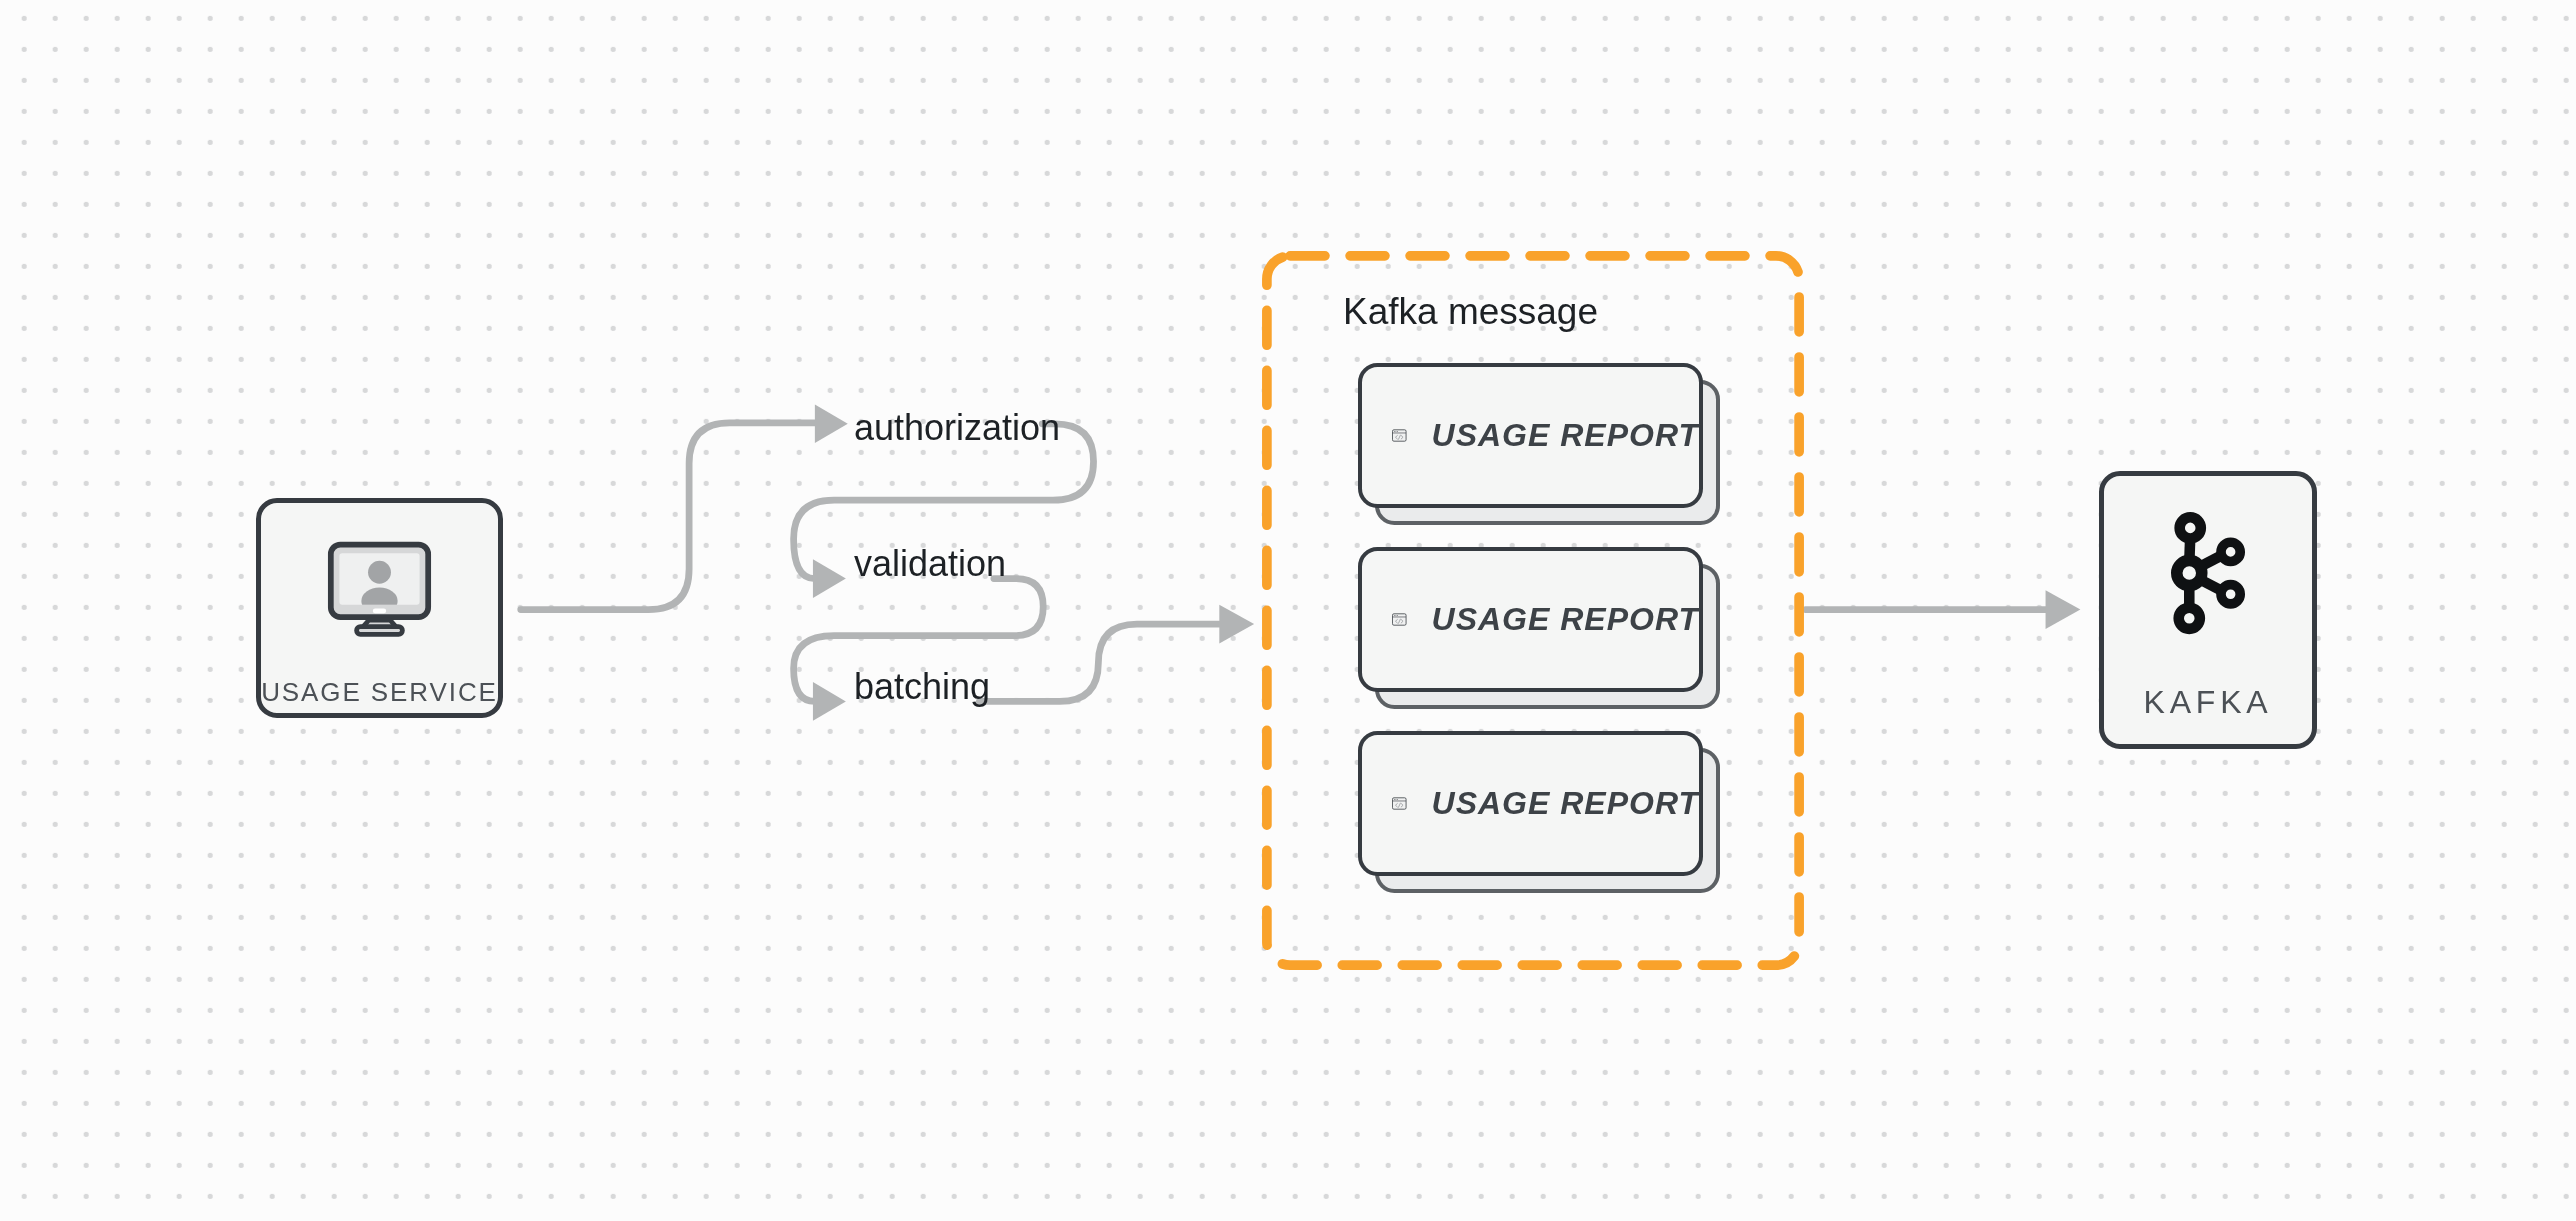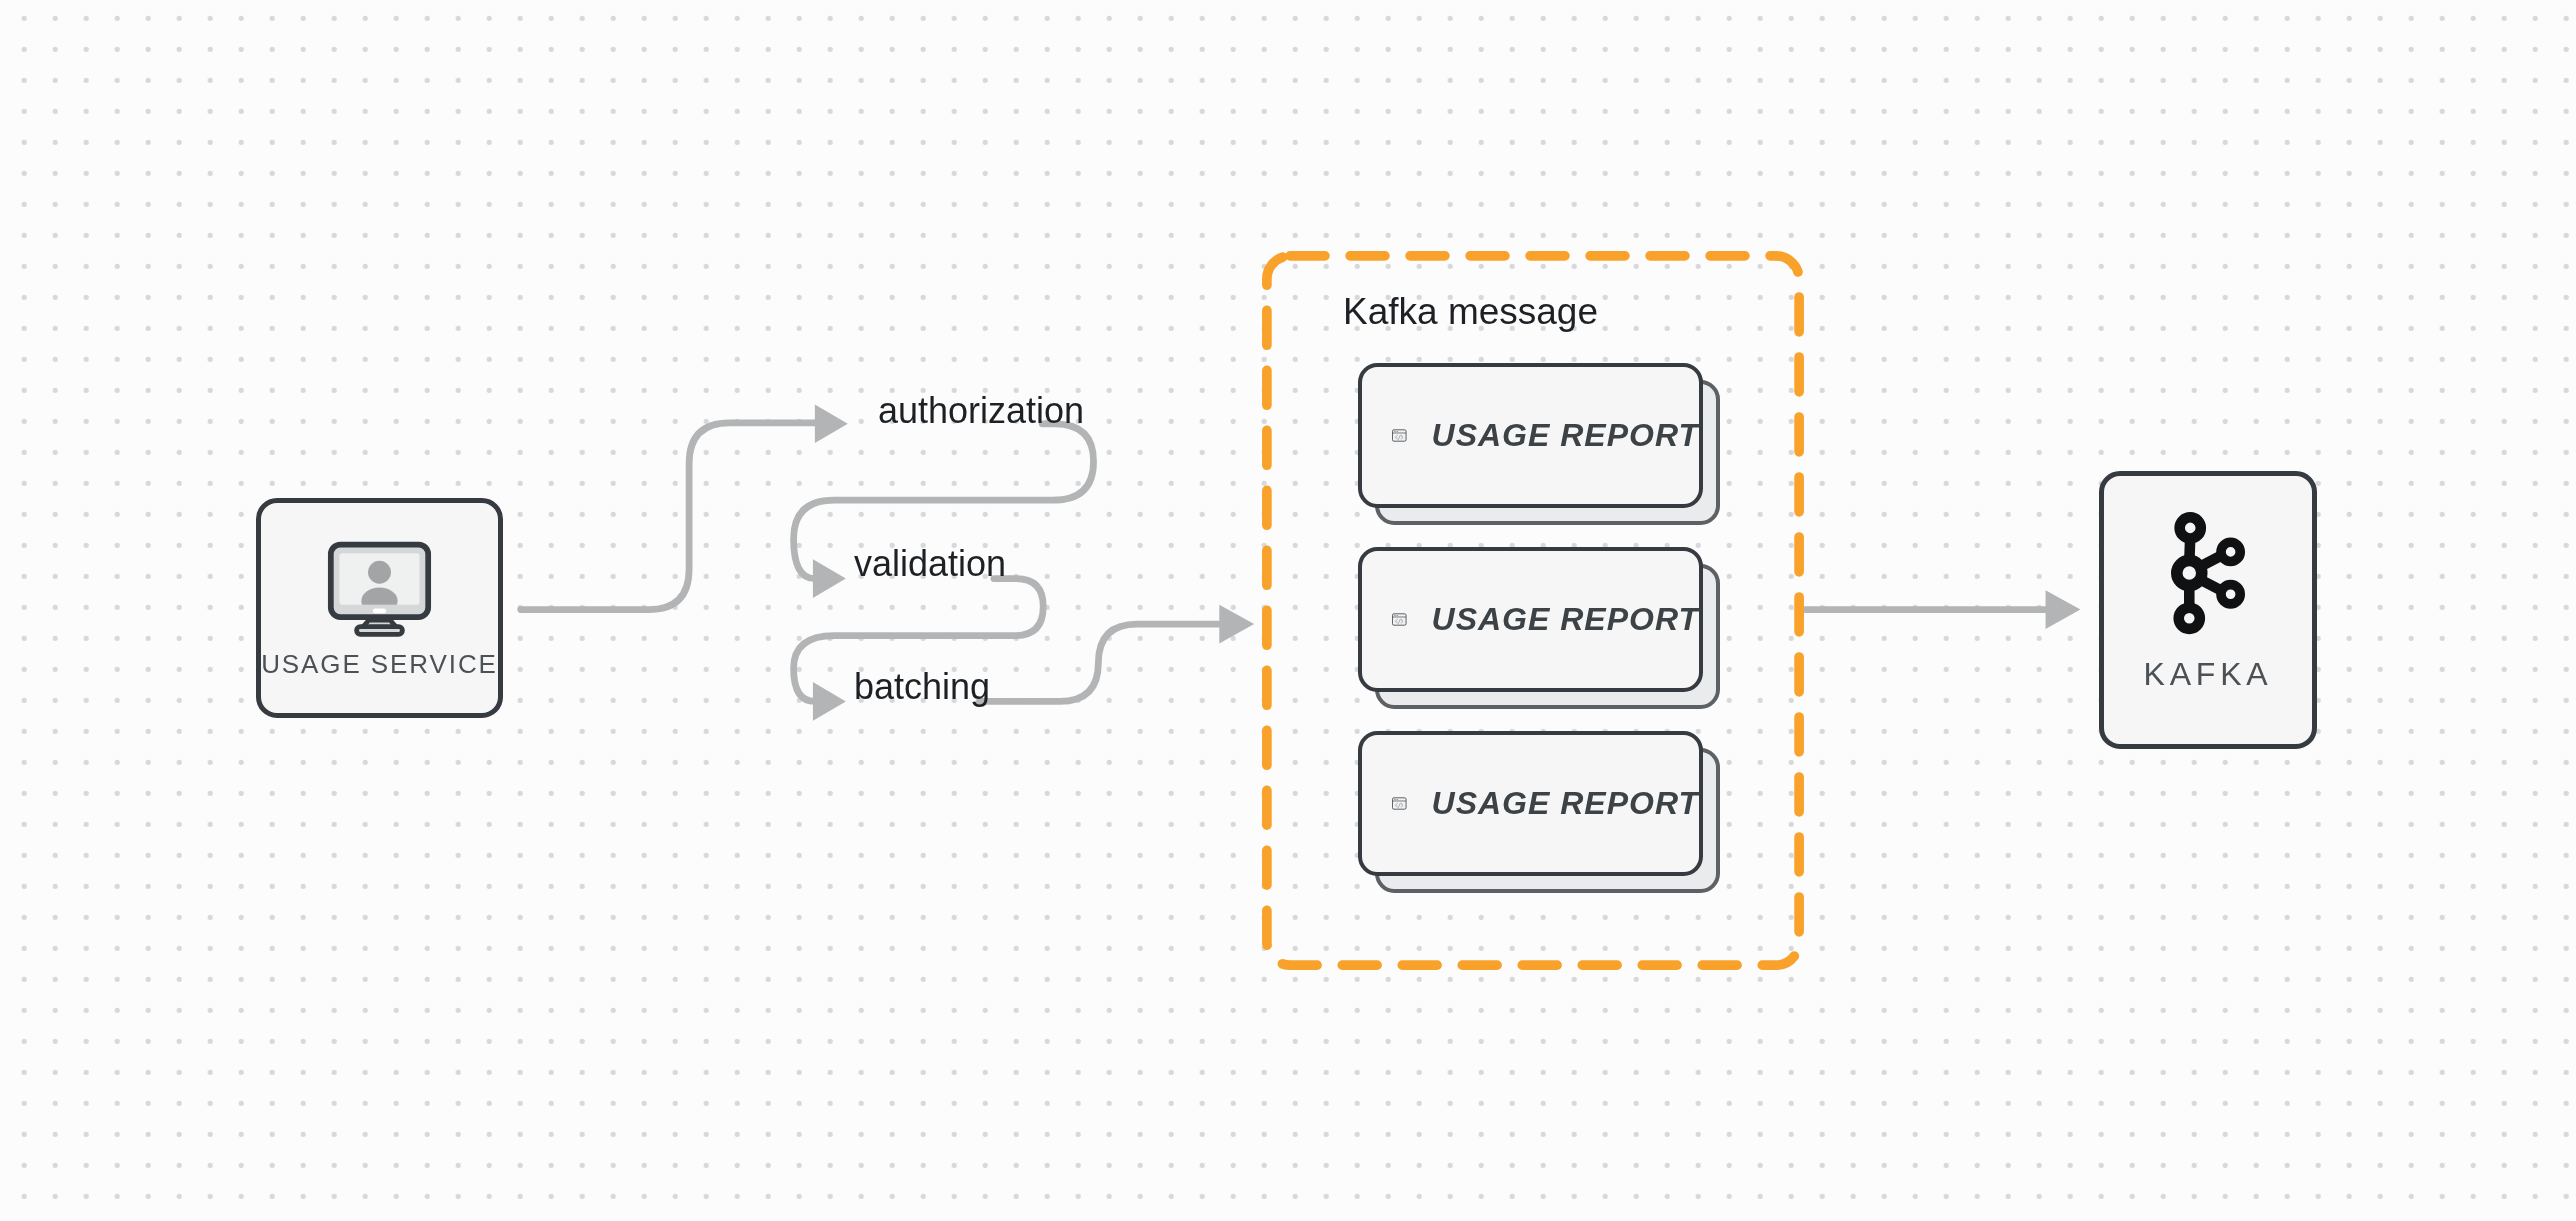--- a/index.html
+++ b/index.html
@@ -16,35 +16,35 @@
     background-image:radial-gradient(circle, var(--dot) 2.5px, transparent 2.9px);
     background-size:31px 31px; background-position:8.7px 2.9px;
   }
   svg.edges{position:absolute; left:0; top:0; z-index:1;}
   .edge{fill:none; stroke:var(--edge); stroke-width:7; stroke-linecap:round; stroke-linejoin:round;}
   .arrowhead{fill:var(--edge); stroke:none;}
 
   .node{
     position:absolute; z-index:2; box-sizing:border-box;
     background:var(--fill); border:5.8px solid var(--border); border-radius:21px;
-    display:flex; flex-direction:column; align-items:center;
+    display:flex; flex-direction:column; align-items:center;gap:28px;
   }
   .usage-node{left:256px; top:498px; width:247px; height:220px;}
   .usage-node .node-icon{margin-top:37px;}
   .kafka-node{left:2099px; top:471px; width:218px; height:278px;}
   .kafka-node .node-icon{margin-top:35px;}
   .node-label{color:var(--muted); white-space:nowrap;}
   .usage-node .node-label{margin-top:11.6px; font-size:26px; letter-spacing:1.9px;}
   .kafka-node .node-label{margin-top:17px; font-size:32px; letter-spacing:4.8px;}
 
   .flow-label{
     position:absolute; z-index:2; left:854px; height:46px; line-height:46px;
     font-size:36px; color:var(--ink); white-space:nowrap;
   }
-  .flow-label.step-0{top:388px;margin-left:24px;}
+  .flow-label.step-0{top:405px;}
   .flow-label.step-1{top:541px;}
   .flow-label.step-2{top:664px;}
 
   .group{position:absolute; z-index:2; left:1262px; top:251px; width:542px; height:719px;}
   .group-border{position:absolute; left:0; top:0;}
   .group-border rect{
     fill:none; stroke:var(--accent); stroke-width:10;
     stroke-dasharray:36 26; stroke-linecap:round;
   }
   .group-title{

